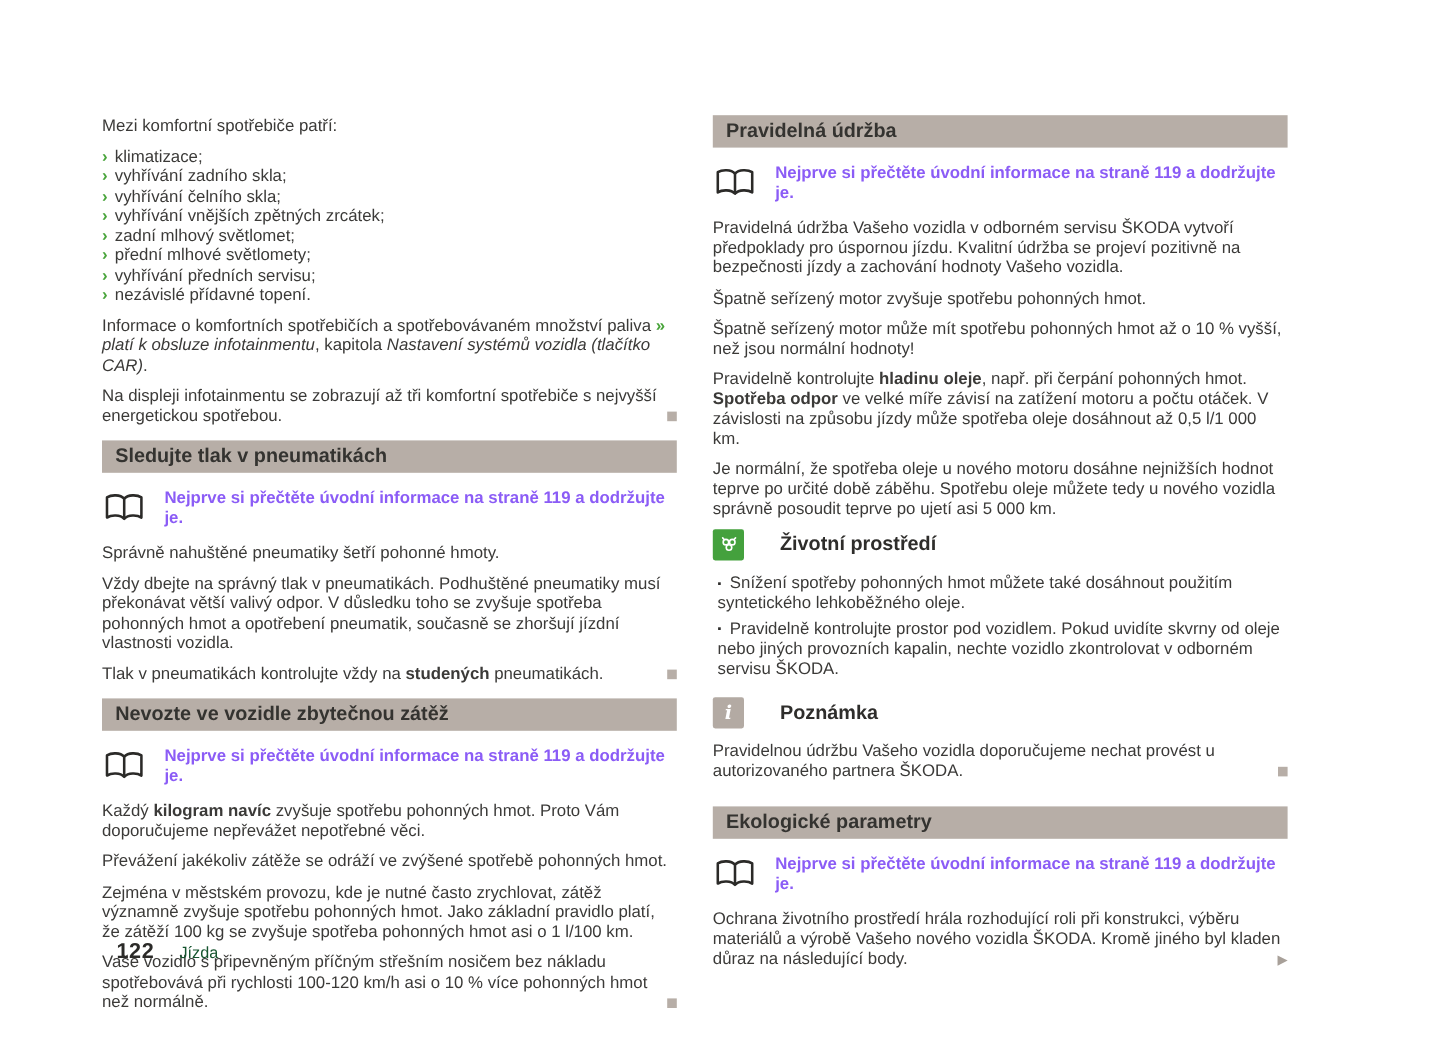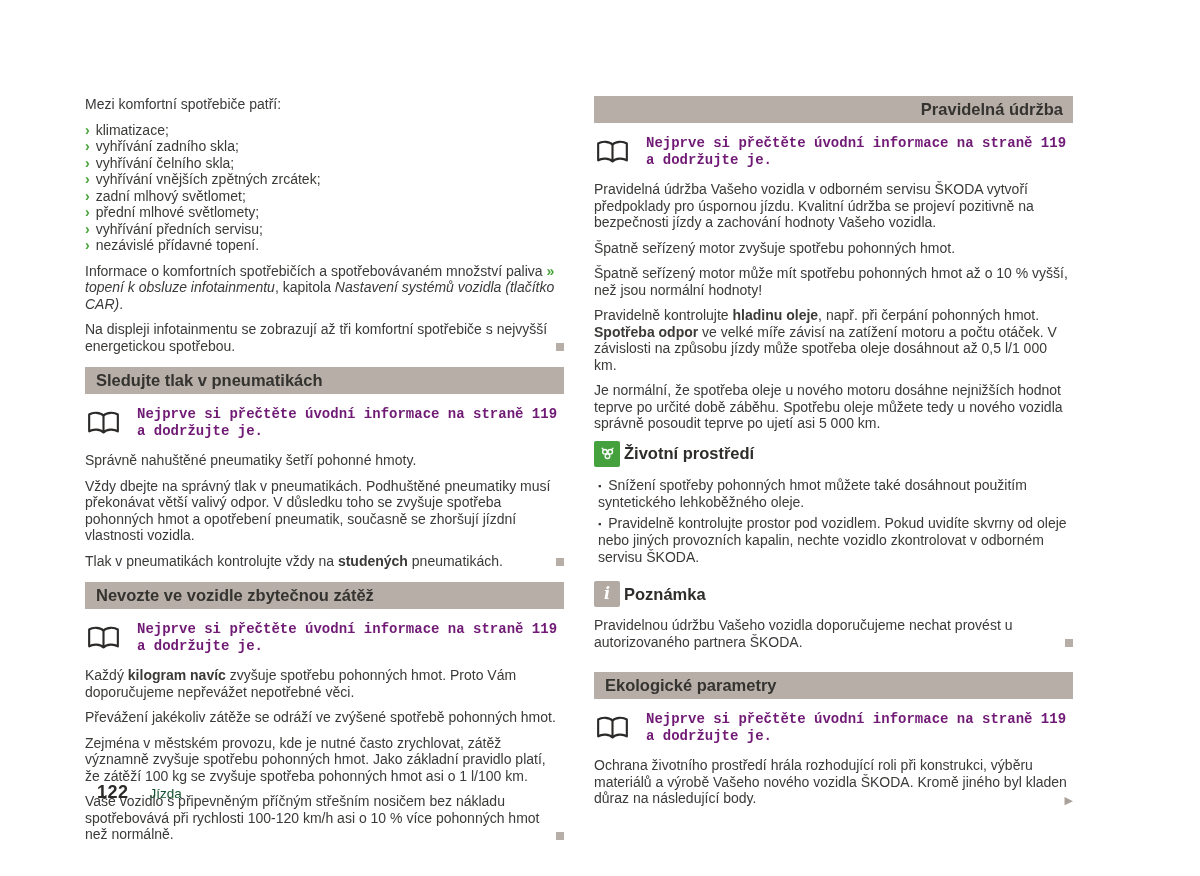--- a/index.html
+++ b/index.html
@@ -10,31 +10,31 @@
   }
   .columns { position:absolute; left:85px; top:96px; width:989px; display:flex; gap:30px; }
   .col { width:479px; }
   p { margin:0 0 9px 0; }
   .rel { position:relative; }
   .section-bar {
     background:#b7aea7; color:#343330;
     font-size:16.5px; font-weight:bold; line-height:18px;
     padding:4px 10px 5px 11px; margin:13px 0 12px 0;
   }
-  .section-bar.first { margin-top:0;text-align:right; }
+  .section-bar.first { margin-top:0; }
   .readfirst { display:flex; align-items:center; gap:15px; margin:2px 0 13px 0; }
-  .readfirst .rf-text { font-weight:bold; color:#701a75;font-family:Liberation Mono, monospace; }
+  .readfirst .rf-text { font-weight:bold; color:#8b5cf6; }
   .book-icon { flex:0 0 auto; display:block; }
   .chevron-list { list-style:none; margin:0 0 9px 0; padding:0; }
   .chevron-list li { margin:0; }
   .chev { color:#48a43a; font-weight:bold; margin-right:6px; }
   .green { color:#48a43a; font-weight:bold; }
   .endmark { position:absolute; right:0; bottom:3px; width:8px; height:8px; background:#b7aea7; }
   .nextmark { position:absolute; right:0; bottom:1px; color:#a8a099; font-size:11px; line-height:11px; }
-  .subhead { display:flex; align-items:center; gap:4px; margin:8px 0 10px 0; }
+  .subhead { display:flex; align-items:center; gap:30px; margin:8px 0 10px 0; }
   .subhead .sh-title { font-size:16.5px; font-weight:bold; color:#2e2d2b; }
   .icon-box { width:26px; height:26px; border-radius:2px; display:flex; align-items:center; justify-content:center; flex:0 0 auto; }
   .icon-env { background:#44a13d; }
   .icon-note { background:#b3aaa3; color:#ffffff; font-weight:bold; font-style:italic;
                font-family:"DejaVu Serif", serif; font-size:16px; }
   .square-item { margin:0 0 4px 4px; }
   .square-item .sq { font-size:9px; margin-right:7px; vertical-align:1px; color:#2e2d2b; }
   .note-block { margin-bottom:6px; }
   .footer { position:absolute; left:97px; top:784px; display:flex; align-items:baseline; gap:21px; }
   .page-num { font-size:18px; font-weight:bold; color:#2b2a28; letter-spacing:0.5px; }
@@ -53,21 +53,21 @@
         <li><span class="chev">›</span><span>klimatizace;</span></li>
         <li><span class="chev">›</span><span>vyhřívání zadního skla;</span></li>
         <li><span class="chev">›</span><span>vyhřívání čelního skla;</span></li>
         <li><span class="chev">›</span><span>vyhřívání vnějších zpětných zrcátek;</span></li>
         <li><span class="chev">›</span><span>zadní mlhový světlomet;</span></li>
         <li><span class="chev">›</span><span>přední mlhové světlomety;</span></li>
         <li><span class="chev">›</span><span>vyhřívání předních servisu;</span></li>
         <li><span class="chev">›</span><span>nezávislé přídavné topení.</span></li>
       </ul>
 
-      <p><span>Informace o komfortních spotřebičích a spotřebovávaném množství paliva </span><span class="green">»</span><span> </span><span style="font-style: italic;">topení k obsluze infotainmentu</span><span>, kapitola </span><span style="font-style: italic;">Nastavení systémů vozidla (tlačítko CAR)</span><span>.</span></p>
+      <p><span>Informace o komfortních spotřebičích a spotřebovávaném množství paliva </span><span class="green">»</span><span> </span><span style="font-style: italic;">platí k obsluze infotainmentu</span><span>, kapitola </span><span style="font-style: italic;">Nastavení systémů vozidla (tlačítko CAR)</span><span>.</span></p>
 
       <p class="rel"><span>Na displeji infotainmentu se zobrazují až tři komfortní spotřebiče s nejvyšší energetickou spotřebou.</span><span class="endmark"></span></p>
 
       <h2 class="section-bar">Sledujte tlak v pneumatikách</h2>
 
       <div class="readfirst">
         <svg class="book-icon" viewBox="0 0 40 28" width="37" height="26">
           <path d="M20 6 C16.5 2.2 8.5 2.2 4.5 4.8 L4.5 23 C8.5 20.4 16.5 20.4 20 24.2 C23.5 20.4 31.5 20.4 35.5 23 L35.5 4.8 C31.5 2.2 23.5 2.2 20 6 Z" fill="none" stroke="#2b2a28" stroke-width="2.3" stroke-linejoin="round"></path>
           <path d="M20 6 L20 24.2" fill="none" stroke="#2b2a28" stroke-width="2.3"></path>
         </svg>

